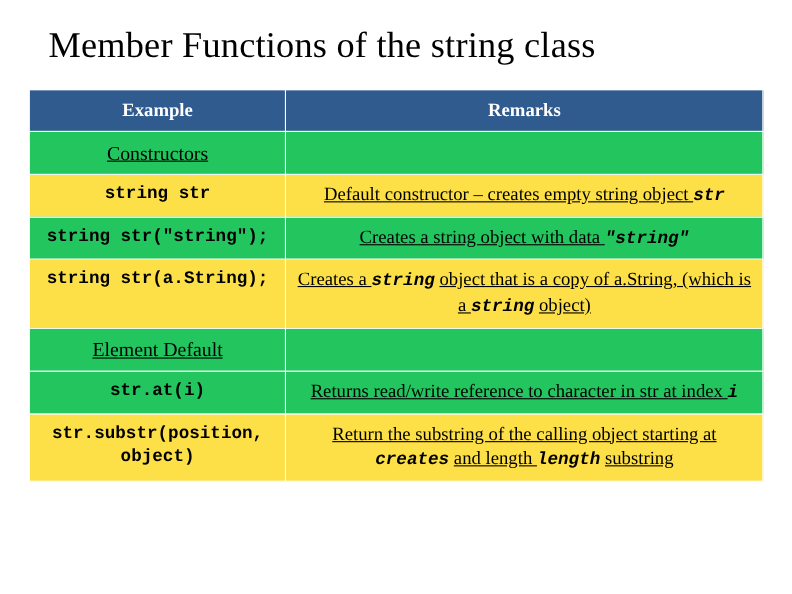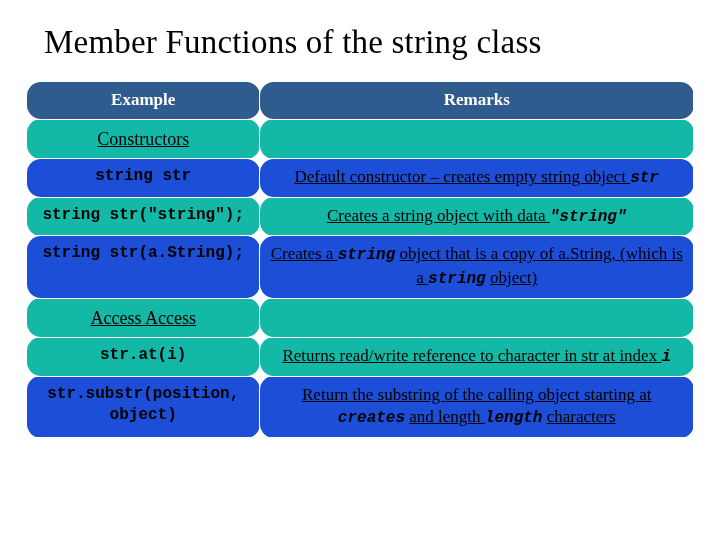--- a/index.html
+++ b/index.html
@@ -1,26 +1,26 @@
 <!DOCTYPE html>
 <html><head>
 <meta charset="utf-8">
 <style>
-  * { box-sizing: border-box; margin: 0; padding: 0; border-radius: 14px; }
+  * { box-sizing: border-box; margin: 0; padding: 0; }
   html, body { width: 720px; height: 540px; background: #fff; font-family: "Times New Roman", Times, serif; }
   .slide { width: 720px; height: 540px; padding: 18px 26px 20px 26px; }
   .title { font-size: 33px; font-weight: 400; color: #000; margin: 6px 0 20px 18px; letter-spacing: 0.2px; }
   table { width: 100%; border-collapse: collapse; table-layout: fixed; }
   col.c1 { width: 35%; }
   col.c2 { width: 65%; }
   th, td { text-align: center; vertical-align: top; font-size: 17px; line-height: 1.35; }
   thead th { background: #2f5b8f; color: #fff; font-weight: 700; padding: 7px 10px; border: 1px solid #fff; }
   tbody td { padding: 7px 10px; border: 1px solid #fff; }
-  tr.band-a td { background: #14b8a6; }
-  tr.band-b td { background: #1d4ed8; }
+  tr.band-a td { background: #22c55e; }
+  tr.band-b td { background: #fde047; }
   .section { font-weight: 400; text-decoration: underline; font-size: 18px; }
   .code { font-family: "Courier New", Courier, monospace; font-weight: 700; font-size: 16px; }
   .code-inline { font-family: "Courier New", Courier, monospace; font-weight: 700; font-size: 16px; font-style: italic; }
   td.remarks span.txt { font-family: "Times New Roman", Times, serif; font-weight: 400; text-decoration: underline; }
 </style>
 </head>
 <body>
 <div class="slide">
   <h1 class="title">Member Functions of the string class</h1>
 
@@ -62,38 +62,38 @@
         <td class="remarks">
           <span class="txt">Creates a </span>
           <span class="code-inline">string</span>
           <span class="txt"> object that is a copy of a.String, (which is a </span>
           <span class="code-inline">string</span>
           <span class="txt"> object)</span>
         </td>
       </tr>
 
       <tr class="band-a">
-        <td class="section">Access Access</td>
+        <td class="section">Element Default</td>
         <td></td>
       </tr>
 
 
       <tr class="band-a">
         <td class="code">str.at(i)</td>
         <td class="remarks">
           <span class="txt">Returns read/write reference to character in str at index </span>
           <span class="code-inline">i</span>
         </td>
       </tr>
 
       <tr class="band-b">
         <td class="code">str.substr(position, object)</td>
         <td class="remarks">
           <span class="txt">Return the substring of the calling object starting at </span>
           <span class="code-inline">creates</span>
           <span class="txt"> and length </span>
           <span class="code-inline">length</span>
-          <span class="txt"> characters</span>
+          <span class="txt"> substring</span>
         </td>
       </tr>
     </tbody>
   </table>
 </div>
 
 </body></html>

